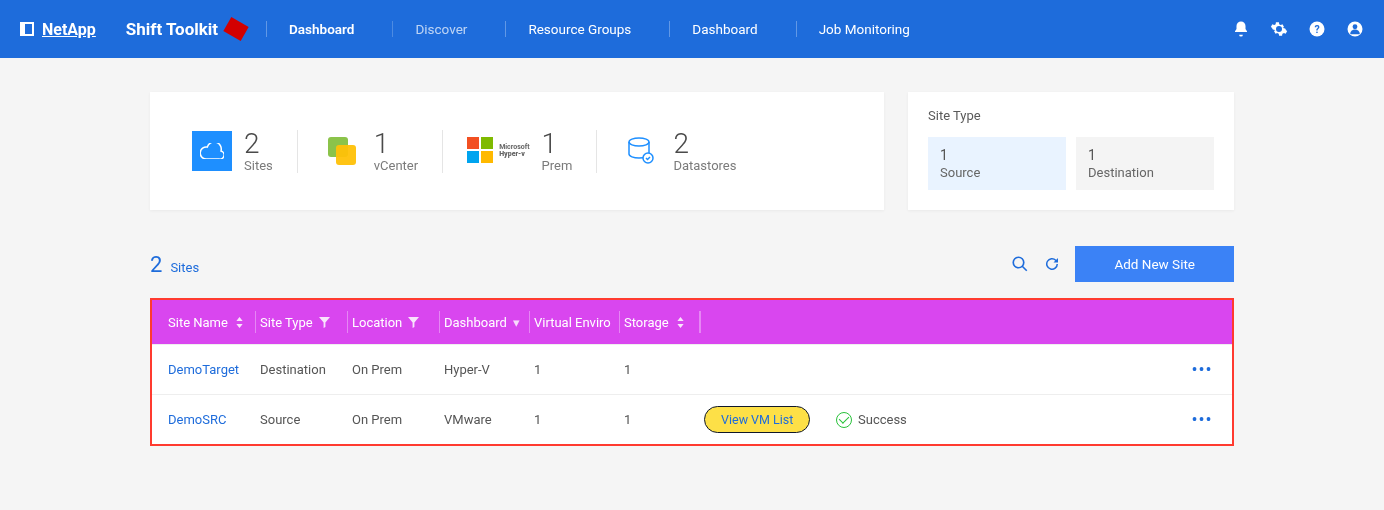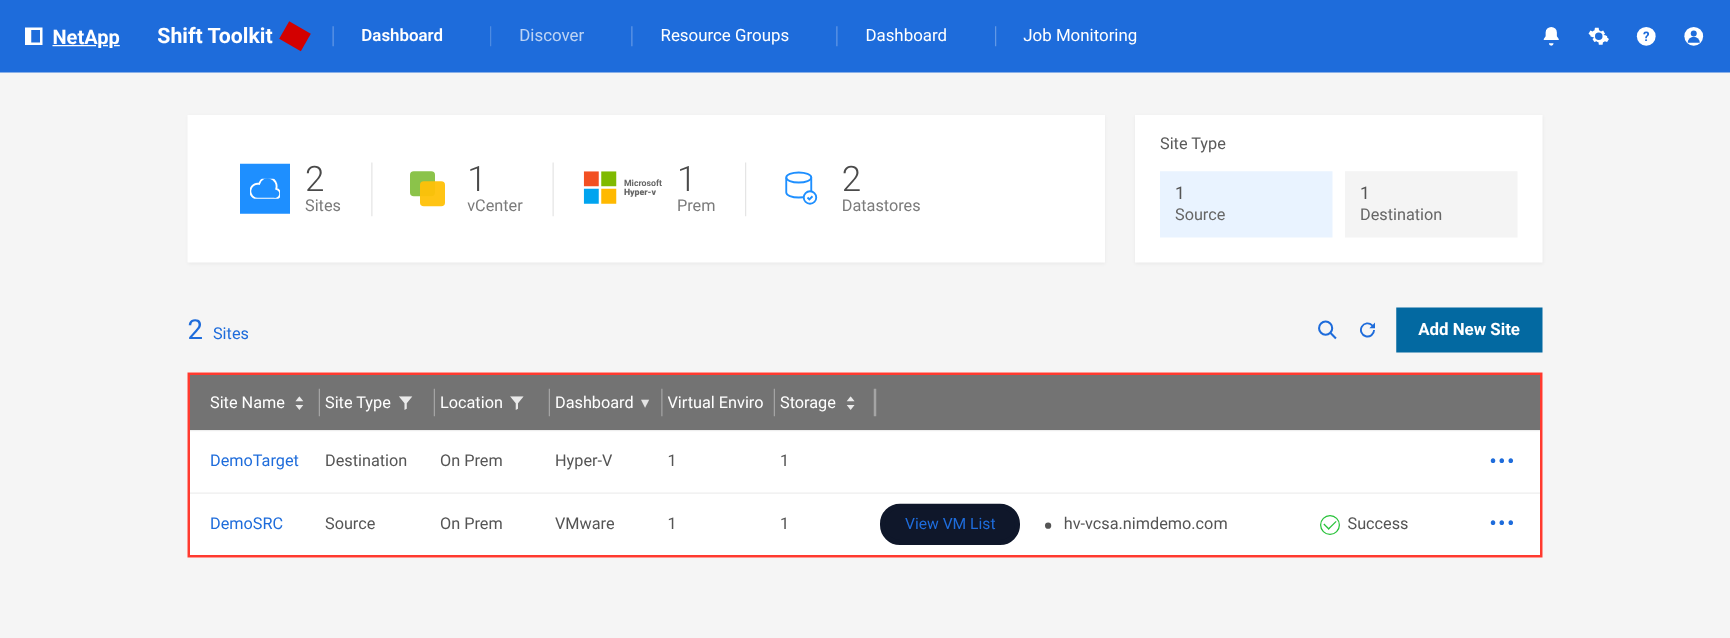--- a/index.html
+++ b/index.html
@@ -32,30 +32,30 @@
     .sitetype-box.source { background: #e9f3ff; }
     .sitetype-box.dest { background: #f4f4f4; }
     .sitetype-num { font-size: 14px; color: #555; }
     .sitetype-lbl { font-size: 13px; color: #666; margin-top: 2px; }
     .sites-bar { margin-top: 36px; display: flex; align-items: center; justify-content: space-between; }
     .sites-left { display: flex; align-items: baseline; gap: 8px; }
     .sites-count { color: #1e6cdb; font-size: 22px; font-weight: 400; }
     .sites-label { color: #1e6cdb; font-size: 13px; }
     .sites-right { display: flex; align-items: center; gap: 14px; }
     .tool-icon { width: 18px; height: 18px; fill: #1e6cdb; cursor: pointer; }
-    .add-site-btn { background: #0369a1; color: #fff; font-size: 13.5px; padding: 10px 18px; border: none; cursor: pointer; font-weight: 700; }
+    .add-site-btn { background: #3b82f6; color: #fff; font-size: 13.5px; padding: 10px 39px; border: none; cursor: pointer; font-weight: 400; }
     .table-wrap { margin-top: 16px; border: 2px solid #ff3a2f; background: #fff; }
-    .thead { background: #737373; display: flex; align-items: center; color: #fff; font-size: 13px; height: 44px; padding: 0 12px; }
+    .thead { background: #d946ef; display: flex; align-items: center; color: #fff; font-size: 13px; height: 44px; padding: 0 12px; }
     .th { display: flex; align-items: center; gap: 6px; border-right: 1px solid rgba(255,255,255,0.35); padding-right: 8px; padding-left: 4px; height: 22px; }
     .th:last-child { border-right: none; }
     .sort-icon, .filter-icon { width: 11px; height: 11px; fill: #fff; opacity: 0.85; flex-shrink: 0; }
     .trow { display: flex; align-items: center; padding: 0 12px; height: 50px; border-top: 1px solid #eee; font-size: 13px; color: #555; }
     .td { padding-left: 4px; }
     .link { color: #1e6cdb; }
-    .vm-btn { border: 4px solid #0f172a; color: #1e6cdb; background: #0f172a; border-radius: 16px; padding: 5px 16px; font-size: 12.5px; cursor: pointer; }
+    .vm-btn { border: 1px solid #0f172a; color: #1e6cdb; background: #fde047; border-radius: 16px; padding: 5px 16px; font-size: 12.5px; cursor: pointer; }
     .status-ok { display: flex; align-items: center; gap: 6px; }
     .ok-circle { width: 16px; height: 16px; border: 1.5px solid #28c23a; border-radius: 50%; display: flex; align-items: center; justify-content: center; }
     .ok-circle::after { content: ""; width: 5px; height: 8px; border-right: 1.5px solid #28c23a; border-bottom: 1.5px solid #28c23a; transform: rotate(45deg); margin-top: -2px; }
     .dots { color: #1e6cdb; font-size: 18px; cursor: pointer; letter-spacing: 1px; }
     .bullet { display:inline-block; width:5px; height:5px; background:#555; border-radius:50%; margin-right: 10px; }
     .c-sitename{width:92px}.c-sitetype{width:92px}.c-location{width:92px}.c-hyper{width:90px}.c-venv{width:90px}.c-storage{width:80px}.c-vmlist{width:132px}.c-discovery{width:220px}.c-status{width:110px}.c-menu{width:40px; margin-left:auto; text-align:center}
   </style>
 </head>
 <body>
 
@@ -230,21 +230,20 @@
     </div>
 
     <div class="trow">
       <div class="td c-sitename link">DemoSRC</div>
       <div class="td c-sitetype">Source</div>
       <div class="td c-location">On Prem</div>
       <div class="td c-hyper">VMware</div>
       <div class="td c-venv">1</div>
       <div class="td c-storage">1</div>
       <div class="td c-vmlist"><button class="vm-btn">View VM List</button></div>
-      <div class="td c-discovery"><span class="bullet"></span><span>hv-vcsa.nimdemo.com</span></div>
       <div class="td c-status status-ok">
           <span class="ok-circle"></span>
           <span>Success</span>
         </div>
       <div class="td c-menu dots">•••</div>
     </div>
   </div>
 </div>
 
 </body></html>

